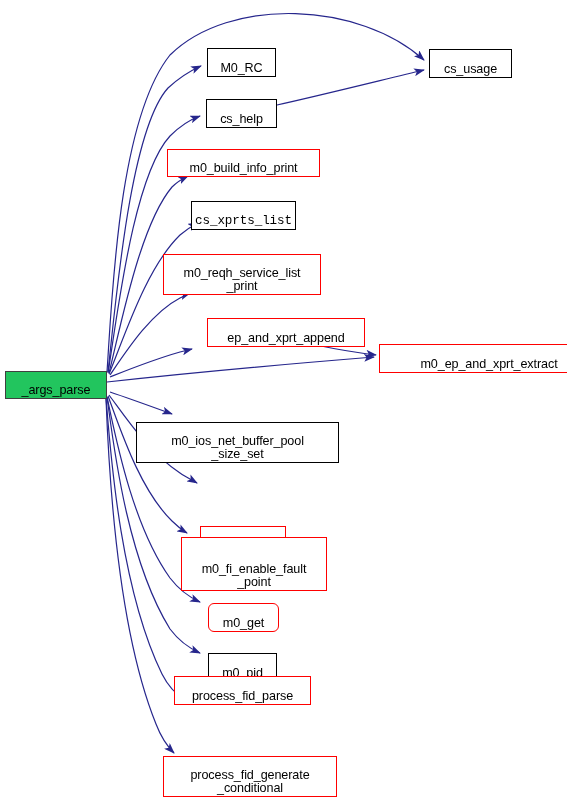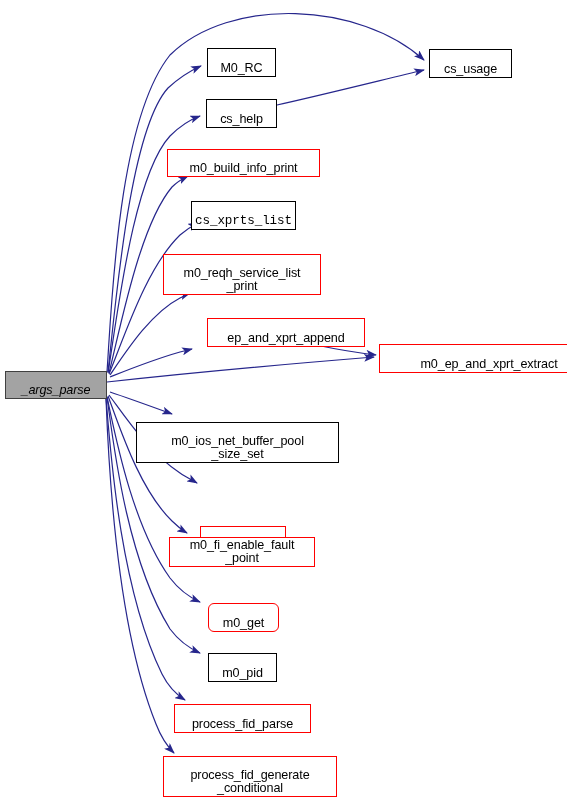--- a/index.html
+++ b/index.html
@@ -37,23 +37,22 @@
     background: #ffffff;
     border: 1px solid #000000;
     white-space: pre-line;
     letter-spacing: -0.1px;
     z-index: 5;
   }
   .gnode.red {
     border: 1px solid #ff0000;
   }
   .gnode.current {
-    background: #a3a3a3;
+    background: #22c55e;
     border: 1px solid #404040;
-    font-style: italic;
   }
   .gnode .lbl {
     display: block;
     width: 100%;
     padding: 0 3px;
     box-sizing: border-box;
   }
 </style>
 </head>
 <body>
@@ -115,31 +114,31 @@
   <div class="gnode red" style="left: 379px; top: 344px; width: 220px; height: 29px;">
     <span class="lbl">m0_ep_and_xprt_extract</span>
   </div>
   <div class="gnode" style="left: 136px; top: 422px; width: 203px; height: 41px;">
     <span class="lbl">m0_ios_net_buffer_pool
 _size_set</span>
   </div>
   <div class="gnode red" style="left: 200px; top: 486px; width: 86px; height: 29px; margin-top: 40px;">
     <span class="lbl">m0_fi_init</span>
   </div>
-  <div class="gnode red" style="left: 169px; top: 537px; width: 146px; height: 30px;">
+  <div class="gnode red" style="left: 181px; top: 537px; width: 146px; height: 54px;">
     <span class="lbl">m0_fi_enable_fault
 _point</span>
   </div>
   <div class="gnode red" style="left: 208px; top: 603px; width: 71px; height: 29px; border-radius: 6px;">
     <span class="lbl">m0_get</span>
   </div>
   <div class="gnode" style="left: 208px; top: 653px; width: 69px; height: 29px;">
     <span class="lbl">m0_pid</span>
   </div>
-  <div class="gnode red" style="left: 174px; top: 704px; width: 137px; height: 29px;">
+  <div class="gnode red" style="left: 174px; top: 676px; width: 137px; height: 29px;">
     <span class="lbl">process_fid_parse</span>
   </div>
   <div class="gnode red" style="left: 163px; top: 756px; width: 174px; height: 41px;">
     <span class="lbl">process_fid_generate
 _conditional</span>
   </div>
 
 </div>
 
 </body></html>

